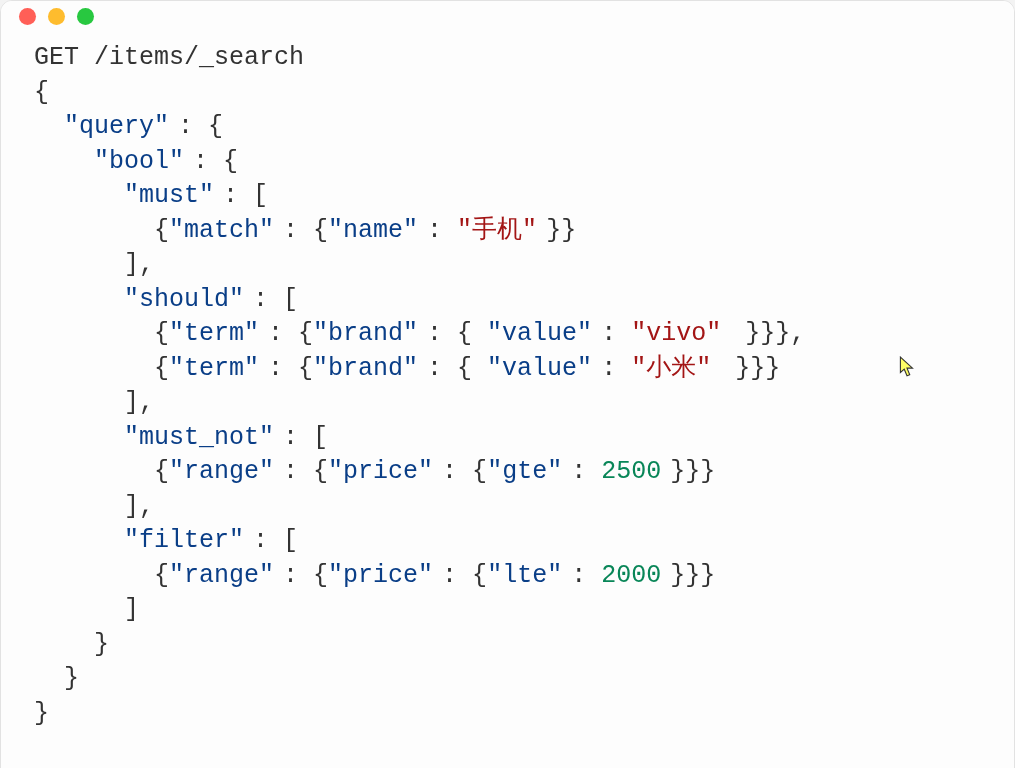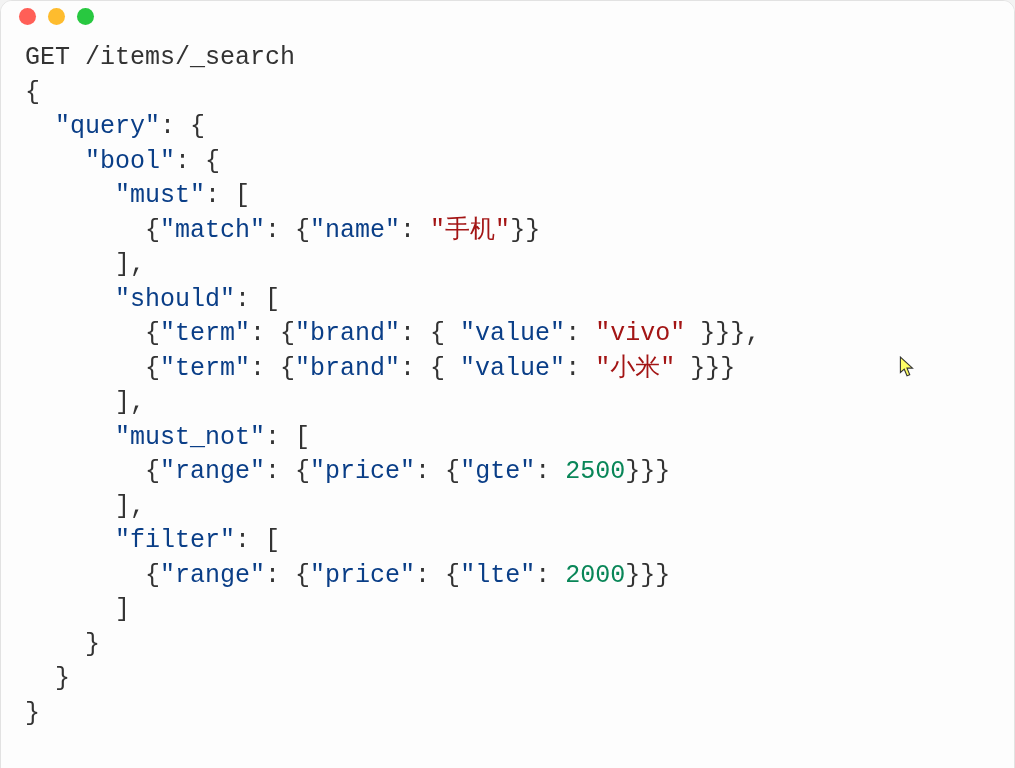--- a/index.html
+++ b/index.html
@@ -39,21 +39,21 @@
       padding: 10px 24px 0 24px;
       font-size: 25px;
       line-height: 1.38;
       color: #333;
       white-space: pre;
       position: relative;
     }
     .k { color: #0a3e87; }     
     .s { color: #a31515; }     
     .n { color: #098658; }     
-    .p { color: #333; }        
+    .p { color: #333; margin-left: 9px; }        
     .cursor-arrow {
       position: absolute;
       top: 325px;
       left: 898px;
       width: 16px;
       height: 22px;
       pointer-events: none;
     }
   </style>
 </head>

